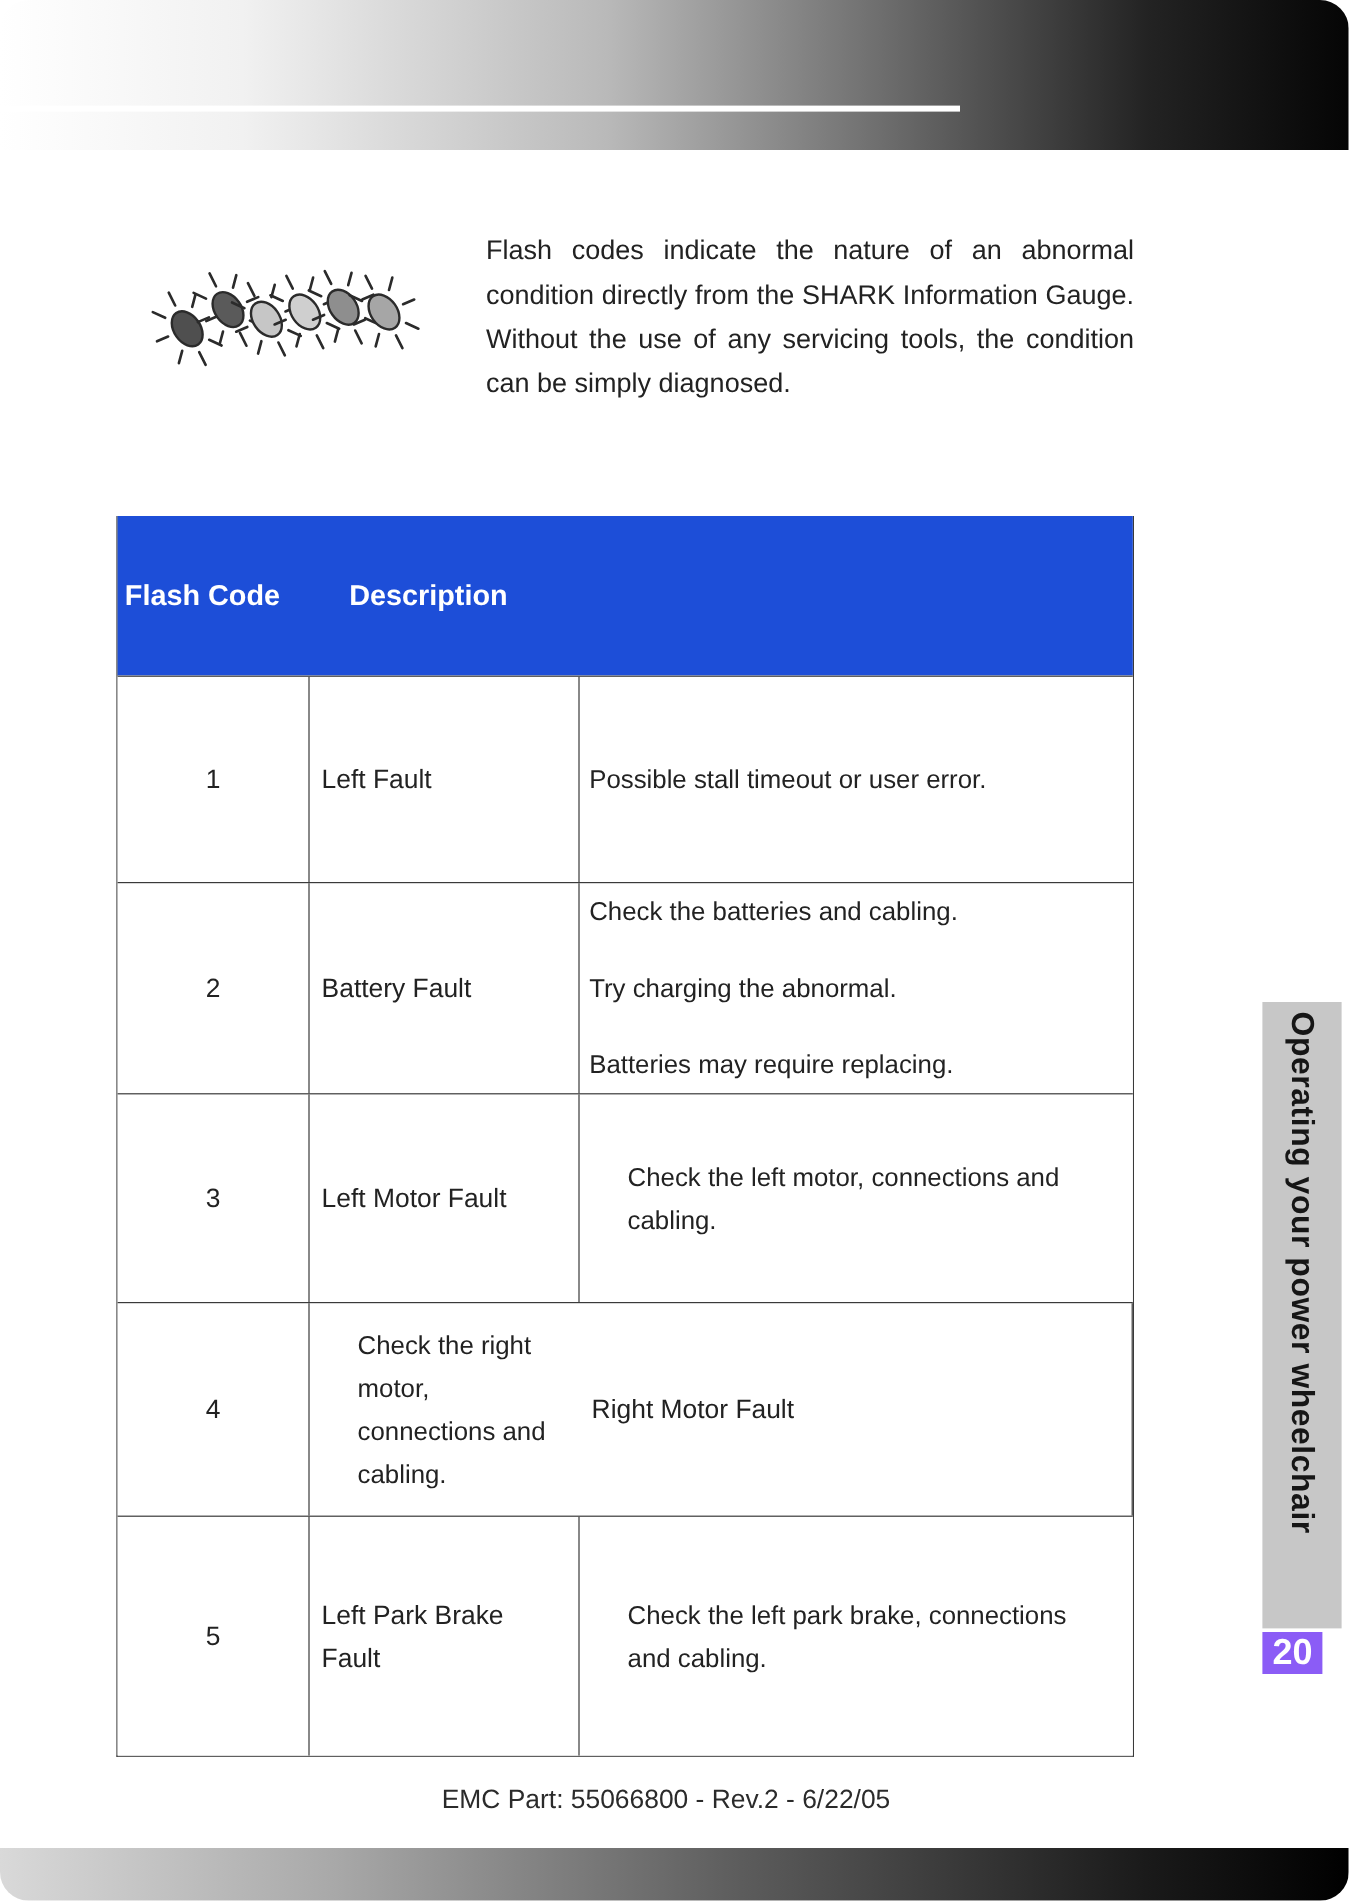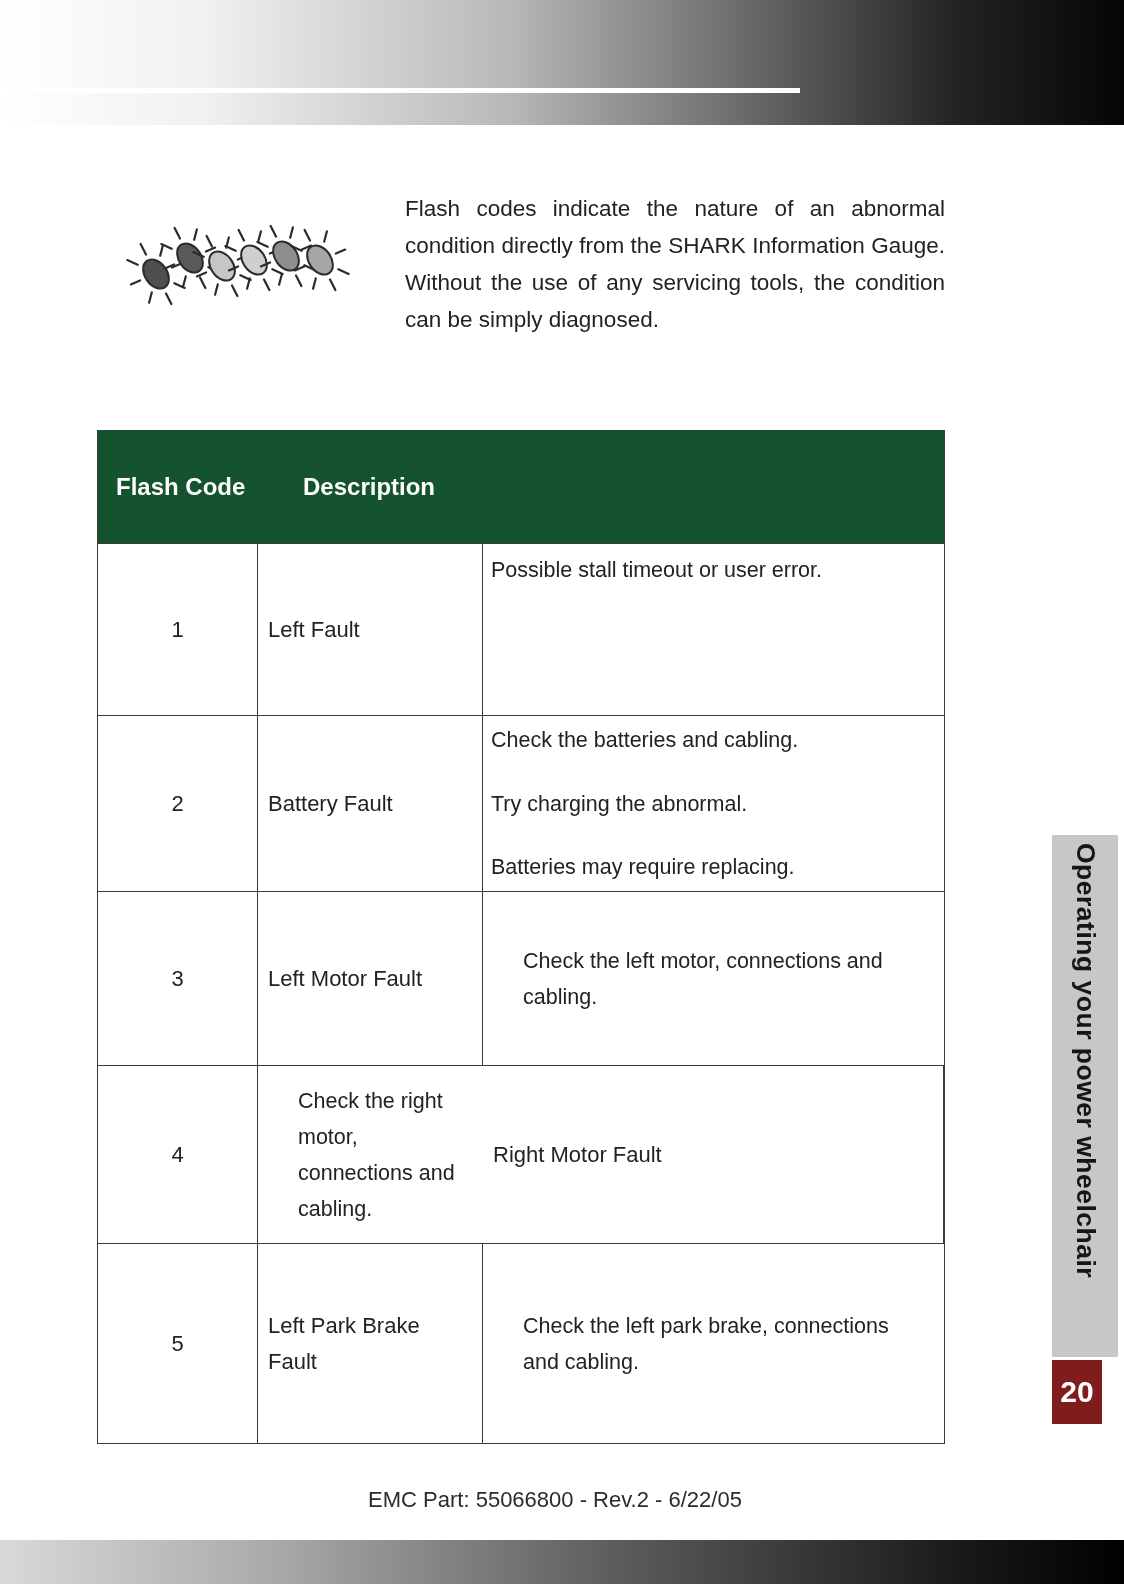--- a/index.html
+++ b/index.html
@@ -5,20 +5,21 @@
   * { margin:0; padding:0; box-sizing:border-box; }
   html,body { background:#ffffff; }
   .page {
     position:relative;
     width:1124px;
     height:1584px;
     background:#ffffff;
     font-family:"Liberation Sans", sans-serif;
     color:#1a1a1a;
     overflow:hidden;
+    border-radius:24px;
   }
 
   
   .top-band {
     position:absolute; top:0; left:0; width:100%; height:125px;
     background:linear-gradient(to right,#ffffff 0%,#f1f1f1 18%,#b9b9b9 45%,#6f6f6f 65%,#232323 85%,#050505 100%);
   }
   .top-line {
     position:absolute; top:88px; left:0; width:800px; height:5px; background:#ffffff;
   }
@@ -31,22 +32,22 @@
     position:absolute; left:405px; top:190px; width:540px;
     font-size:22.5px; line-height:37px; text-align:justify; color:#222;
   }
 
   
   .fault-table {
     position:absolute; left:97px; top:430px; width:848px;
     border:1.6px solid #3a3a3a; border-top:none;
   }
   .thead {
-    height:113px; background:#14532d; display:flex; align-items:center;
-    color:#ffffff; font-weight:bold; font-size:24px; padding-left:18px;
+    height:133px; background:#1d4ed8; display:flex; align-items:center;
+    color:#ffffff; font-weight:bold; font-size:24px; padding-left:6px;
   }
   .thead .h1 { width:187px; }
   .trow {
     display:grid; grid-template-columns:160px 225px 1fr;
     border-top:1.6px solid #3a3a3a; background:#ffffff;
   }
   .r1 { min-height:172px; }
   .r2 { min-height:176px; }
   .r3 { min-height:174px; }
   .r4 { min-height:178px; }
@@ -58,37 +59,37 @@
   }
   .name {
     display:flex; align-items:center; padding:8px 10px;
     border-right:1.6px solid #3a3a3a; line-height:36px;
   }
   .desc {
     display:flex; flex-direction:column;
     padding:8px 15px 8px 8px; font-size:21.5px; line-height:36px;
   }
   .desc p { margin:0; }
-  .desc.two { justify-content:flex-start; gap:30px; }
+  .desc.two { justify-content:center; gap:30px; }
   .desc.three { justify-content:space-between; padding-top:6px; padding-bottom:6px; }
   .desc.one { justify-content:center;margin-left:32px; }
   .tight { letter-spacing:-0.45px; margin-right:-14px; }
 
   
   .sidebar-strip {
     position:absolute; left:1052px; top:835px; width:66px; height:522px;
     background:#c7c7c7; display:flex; justify-content:center;
   }
   .vertical-title {
     writing-mode:vertical-rl; font-weight:bold; font-size:26.5px;
     color:#161616; padding-top:8px; letter-spacing:0.5px; white-space:nowrap;
   }
   .page-number-box {
-    position:absolute; left:1052px; top:1360px; width:50px; height:64px;
-    background:#7f1d1d; color:#ffffff; font-weight:bold; font-size:30px;
+    position:absolute; left:1052px; top:1360px; width:50px; height:35px;
+    background:#8b5cf6; color:#ffffff; font-weight:bold; font-size:30px;
     display:flex; align-items:center; justify-content:center;
   }
 
   
   .footer {
     position:absolute; top:1487px; left:0; width:1110px;
     text-align:center; font-size:22px; color:#2b2b2b;
   }
 
   

